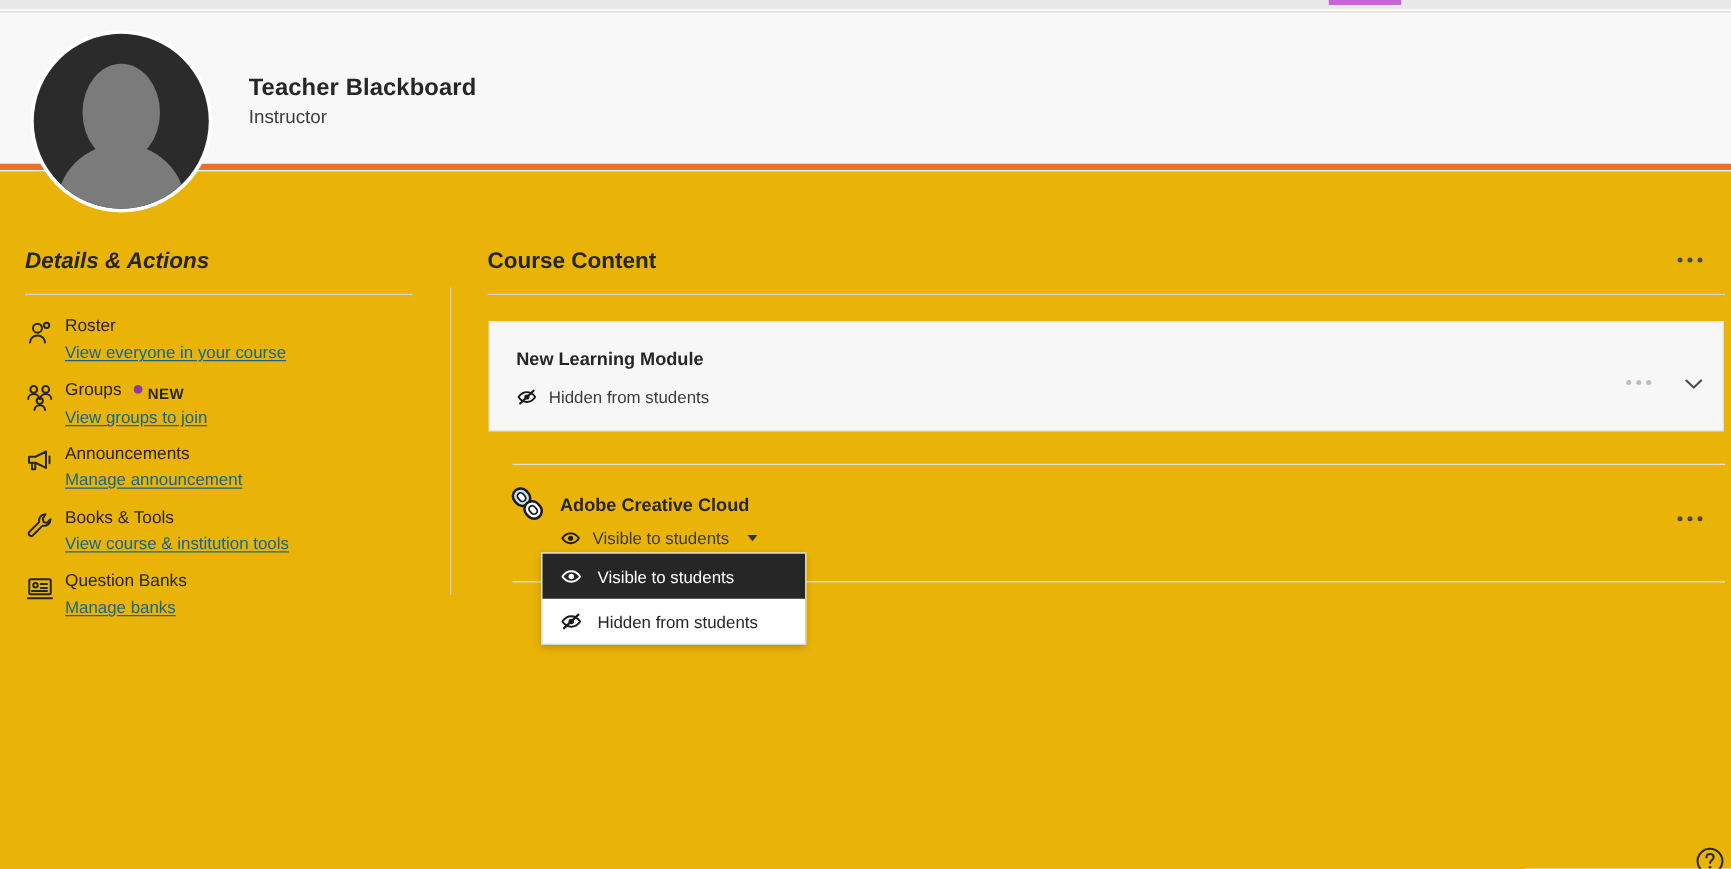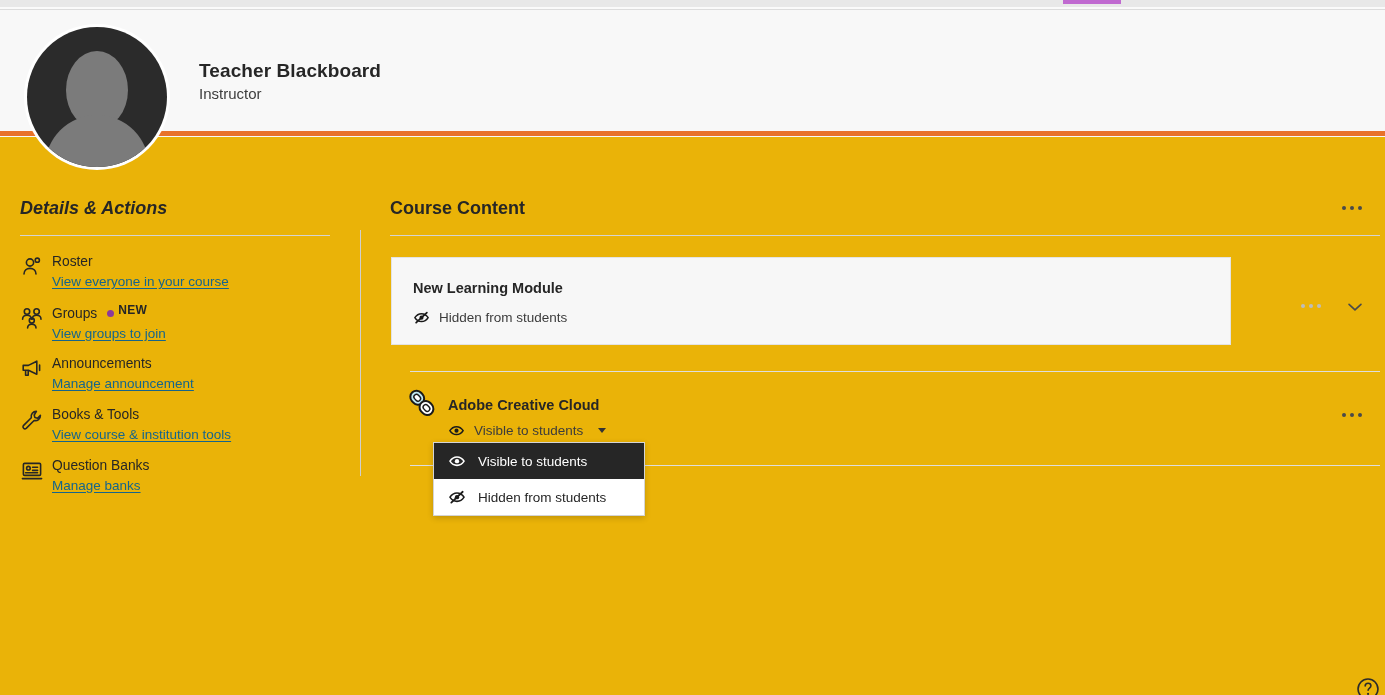--- a/index.html
+++ b/index.html
@@ -99,21 +99,21 @@
     width: 24px; height: 24px;
     color: #262626;
     display: flex; align-items: center; justify-content: center;
   }
   .side-label {
     font-size: 13.8px; font-weight: normal; color: #262626;
     line-height: 17px;
     display: inline-block;
   }
   .new-badge {
-    display: inline-flex; align-items: flex-end; gap: 4px;
+    display: inline-flex; align-items: flex-start; gap: 4px;
     margin-left: 10px; vertical-align: 1px;
   }
   .new-dot { width: 7px; height: 7px; border-radius: 50%; background: #8c3a9b; display:inline-block;}
   .new-text { font-size: 12px; font-weight: bold; color: #262626; letter-spacing: .3px; }
   .side-link {
     display: inline-block;
     margin-top: 3px;
     font-size: 13.5px;
     color: #15658c;
     text-decoration: underline;
@@ -139,21 +139,21 @@
   .kebab span { width: 4px; height: 4px; border-radius: 50%; background: #4a4a4a; display:block;}
   .kebab.light span { background: #bdbdbd; }
   .main-kebab { position: absolute; left: 952px; top: 26px; }
   .main-rule {
     position: absolute; left: 0px; top: 55px;
     width: 990px; height: 1px; background: #d4d4d4;
   }
 
   .module-card {
     position: absolute; left: 1px; top: 77px;
-    width: 840px; height: 88px;
+    width: 988px; height: 88px;
     background: #f7f7f7;
     border: 1px solid #e3e3e3;
   }
   .module-title {
     position: absolute; left: 21px; top: 22px;
     font-size: 14.5px; font-weight: bold; color: #262626;
   }
   .module-status {
     position: absolute; left: 21px; top: 51px;
     display: flex; align-items: center; gap: 9px;

